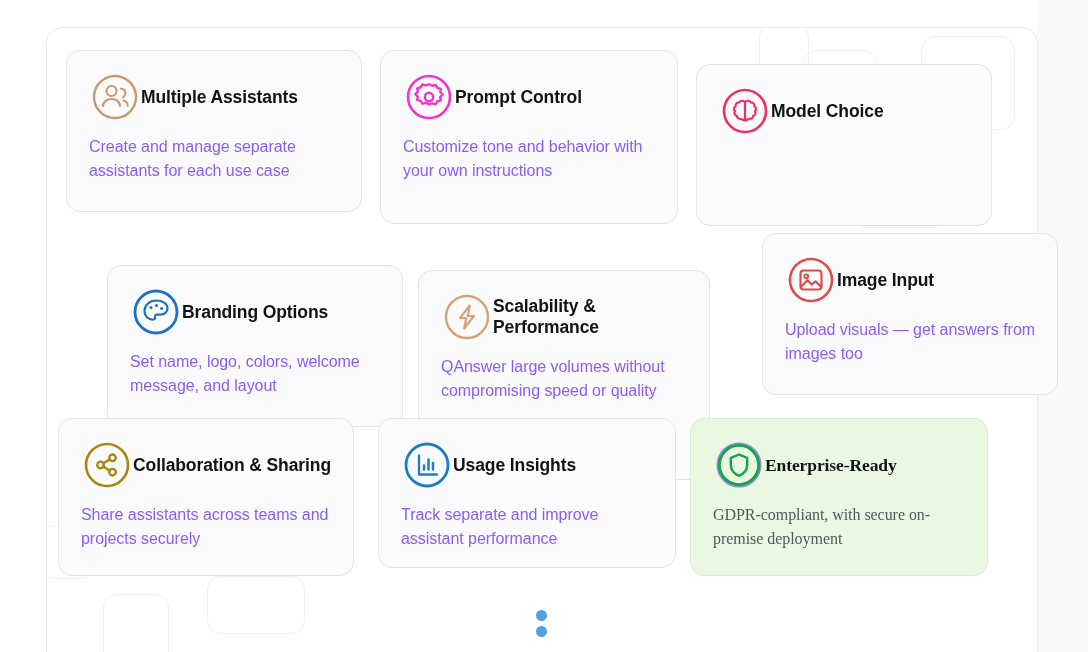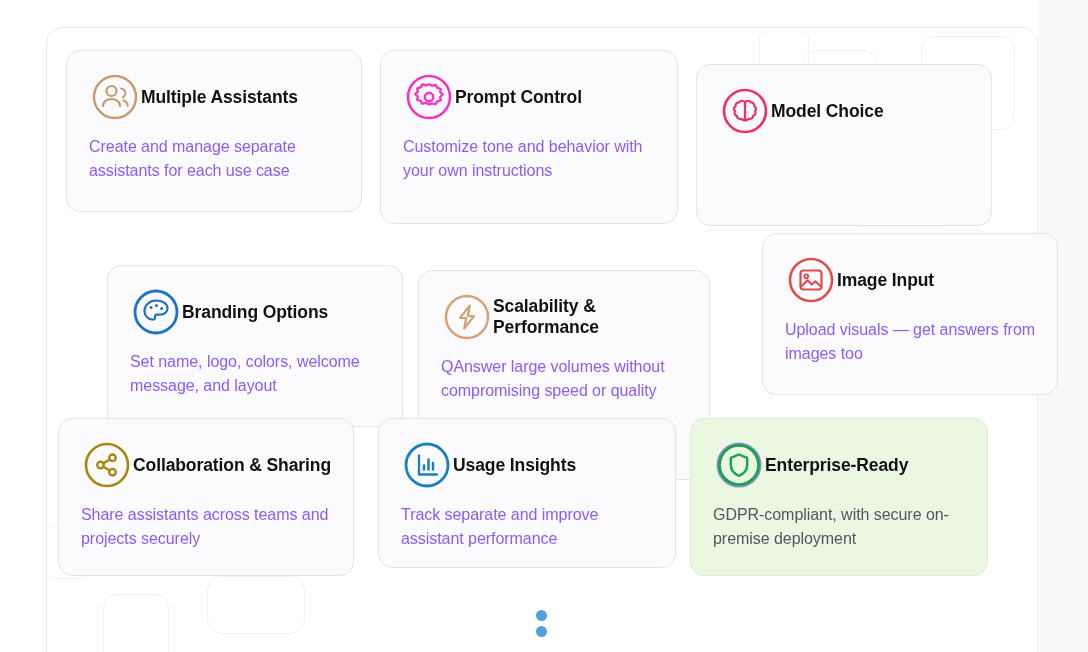--- a/index.html
+++ b/index.html
@@ -255,21 +255,21 @@
           <circle cx="24" cy="24" r="21" fill="none" stroke="#1a7fc1" stroke-width="2.8"></circle>
           <path d="M16 14.5v19h18" fill="none" stroke="#1a7fc1" stroke-width="2.3" stroke-linecap="round" stroke-linejoin="round"></path>
           <path d="M21 28.5v-4M25.5 28.5V18.5M30 28.5v-6.5" fill="none" stroke="#1a7fc1" stroke-width="2.5" stroke-linecap="round"></path>
         </svg>
       </span>
       <span class="card-title">Usage Insights</span>
     </div>
     <div class="card-desc">Track separate and improve assistant performance</div>
   </div>
 
-  <div class="card green" style="left:690px; top:418px; width:298px; height:158px;">
+  <div class="card green" style="left:690px; top:418px; width:298px; height:158px;font-family:Liberation Serif, serif;">
     <div class="card-head">
       <span class="icon-wrap">
         <svg width="48" height="48" viewBox="0 0 48 48">
           <circle cx="24" cy="24" r="21" fill="none" stroke="#8e8ed8" stroke-width="3"></circle>
           <circle cx="24" cy="24" r="19.6" fill="none" stroke="#16a34a" stroke-width="2.8"></circle>
           <path d="M24 13.5l8.2 3.3v7c0 5.3-3.4 9-8.2 11-4.8-2-8.2-5.7-8.2-11v-7z" fill="none" stroke="#16a34a" stroke-width="2.4" stroke-linejoin="round"></path>
         </svg>
       </span>
       <span class="card-title">Enterprise-Ready</span>
     </div>

